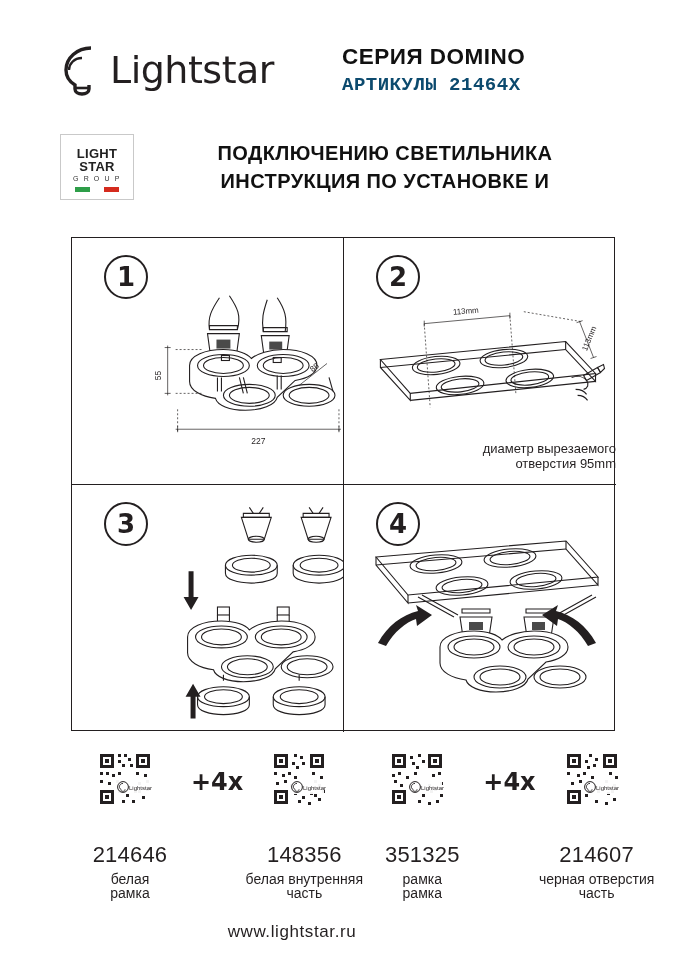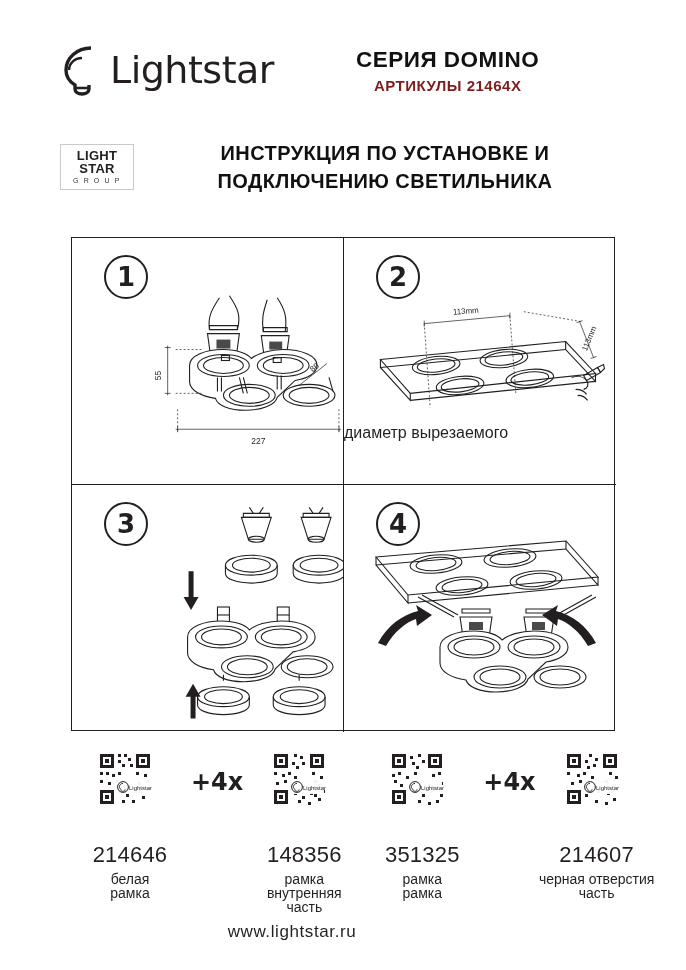--- a/index.html
+++ b/index.html
@@ -37,49 +37,50 @@
   }
   .logo-word {
     font-size: 38px;
     font-weight: 400;
     letter-spacing: -0.5px;
     color: #231f20;
     margin-left: 4px;
     font-family: "DejaVu Sans", sans-serif;
   }
   .title-block {
-    margin-left: 26px;
-    text-align: center;
+    margin-left: 12px;
+    text-align: left;
   }
   .title-line1 {
     font-size: 22.5px;
     font-weight: bold;
     letter-spacing: 0.5px;
     color: #111;
     white-space: nowrap;
   }
   .title-line2 {
-    font-size: 15px;
+    font-size: 19px;
     font-weight: bold;
     letter-spacing: 0.5px;
-    color: #7f1d1d;
+    color: #0c4a6e;
     margin-top: 4px;
     white-space: nowrap;
+    font-family: Liberation Mono, monospace;
   }
 
   
   .subheader {
     position: absolute;
     left: 60px; top: 128px;
     width: 566px; height: 78px;
     display: flex;
     align-items: center;
   }
   .group-logo {
-    width: 74px; height: 46px;
+    width: 74px; height: 66px;
     border: 1px solid #c9c9c9;
     flex: 0 0 74px;
     display: flex;
     flex-direction: column;
     align-items: center;
     justify-content: center;
     background: #fff;
     padding-top: 4px;
   }
   .gl-line {
@@ -145,24 +146,25 @@
     color: #231f20;
     background: #fff;
     font-family: "DejaVu Sans", sans-serif;
   }
 
   .art { position: absolute; left: 0; top: 0; width: 100%; height: 100%; }
 
   .cap {
     position: absolute;
     width: 100%;
-    text-align: left;
-    font-size: 16px;
+    text-align: right;
+    font-size: 13px;
     line-height: 15px;
     color: #231f20;
+    margin-top: 16px;
   }
 
   
   .products {
     position: absolute;
     left: 71px; top: 750px;
     width: 544px; height: 150px;
     display: flex;
   }
   .prod-group {
@@ -238,22 +240,22 @@
       <div class="gl-line">LIGHT</div>
       <div class="gl-line">STAR</div>
       <div class="gl-sub">G R O U P</div>
       <div class="gl-flag">
         <i style="background:#2e9e49"></i>
           <i style="background:#ffffff"></i>
           <i style="background:#d52b1e"></i>
       </div>
     </div>
     <div class="subtitle-block">
+      <div class="subtitle-line">ПОДКЛЮЧЕНИЮ СВЕТИЛЬНИКА</div>
       <div class="subtitle-line">ИНСТРУКЦИЯ ПО УСТАНОВКЕ И</div>
-      <div class="subtitle-line">ПОДКЛЮЧЕНИЮ СВЕТИЛЬНИКА</div>
     </div>
   </div>
 
   <div class="grid">
 
     <div class="cell c1">
       <div class="step-badge">1</div>
       <svg class="art" viewBox="0 0 272 247">
         <g fill="none" stroke="#231f20" stroke-width="1.1">
 
@@ -349,20 +351,21 @@
           <path d="M166 78 l6 78" stroke-dasharray="2,2"></path>
 
           <path d="M236 84 l14 36"></path>
           <path d="M233 85 l6 -2 M247 121 l6 -2"></path>
           <path d="M180 74 l58 10" stroke-dasharray="2,2"></path>
         </g>
         <text x="122" y="76" font-size="8" fill="#231f20" text-anchor="middle" font-family="Liberation Sans, sans-serif" transform="rotate(-5 122 76)">113mm</text>
         <text x="248" y="102" font-size="8" fill="#231f20" text-anchor="middle" font-family="Liberation Sans, sans-serif" transform="rotate(-68 248 102)">113mm</text>
       </svg>
       <div class="cap" style="top:187px;">диаметр вырезаемого</div>
+      <div class="cap" style="top:202px;">отверстия 95mm</div>
     </div>
 
     <div class="cell c3">
       <div class="step-badge">3</div>
       <svg class="art" viewBox="0 0 272 247">
         <g fill="none" stroke="#231f20" stroke-width="1.1">
 
           <path d="M170 32 l30 0 l-7 22 l-16 0 z" fill="#ffffff"></path>
           <path d="M172 28 l26 0 l0 4 l-26 0 z"></path>
           <ellipse cx="185" cy="54" rx="8" ry="3"></ellipse>
@@ -563,21 +566,21 @@
             </g>
             <g transform="translate(22,30)">
               <rect x="0" y="0" width="34" height="14" fill="#fff" opacity="0.95"></rect>
               <circle cx="7" cy="7" r="5.4" fill="#fff" stroke="#231f20" stroke-width="1"></circle>
               <path d="M7 3.4 C4.8 3.4 3.4 5 3.4 6.8 C3.4 8 4 8.8 5 9.3 L5 10.2 C5 10.9 5.9 11.3 7 11.3 C8.1 11.3 9 10.9 9 10.2 L9 9.3" fill="none" stroke="#231f20" stroke-width="0.9"></path>
               <text x="13" y="10" font-size="6" font-family="Liberation Sans, sans-serif" fill="#231f20">Lightstar</text>
             </g>
           </svg>
         </div>
         <div class="code">148356</div>
-        <div class="pname">рамка внутренняя</div>
+        <div class="pname">белая внутренняя</div>
         <div class="pname" style="margin-top:0">часть</div>
       </div>
     </div>
 
     <div class="prod-group">
       <div class="prod">
         <div class="qr">
           <svg width="72" height="58" viewBox="0 0 72 58">
             <rect x="4" y="2" width="54" height="54" fill="#fff"></rect>
             <g fill="#231f20">

